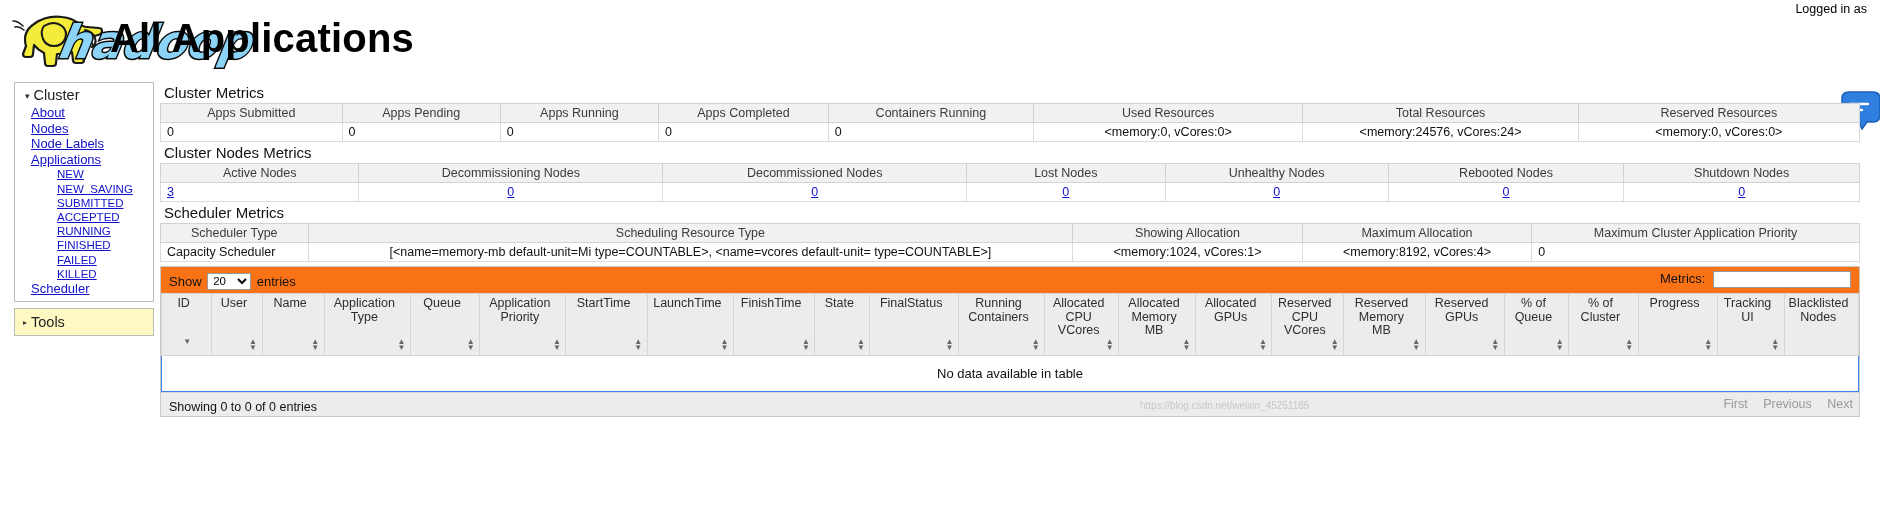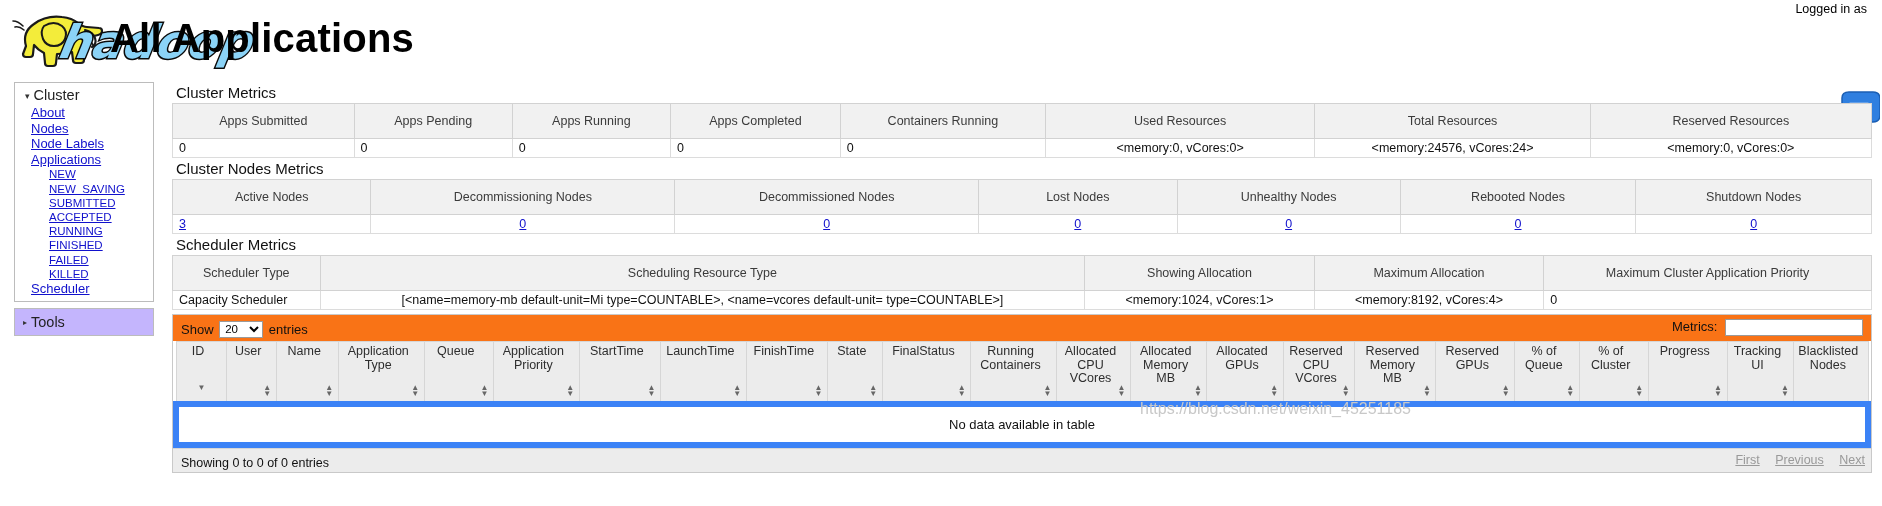--- a/index.html
+++ b/index.html
@@ -51,28 +51,28 @@
   .side-links { padding: 0 0 0 16px; }
   .side-links a {
     display: block;
     font-size: 13px;
     color: #1111cc;
     text-decoration: underline;
     line-height: 15.6px;
     white-space: nowrap;
   }
   .side-sub { padding-left: 18px; }
-  .side-sub a { font-size: 11.5px; line-height: 14.2px; }
-  .tools-box { border: 1px solid #bcbcbc; background:#c4b5fd; padding: 3px 0; }
+  .side-sub a { font-size: 11.5px; line-height: 14.2px; margin-left: 8px; }
+  .tools-box { border: 1px solid #bcbcbc; background:#fef9c3; padding: 3px 0; }
   .tools-box .side-head { font-size: 14.5px; padding-left: 8px; }
   .tools-box .caret { font-size: 8px; }
 
   
   .main {
-    position: absolute; left: 172px; top: 82px;
+    position: absolute; left: 160px; top: 82px;
     width: 1710px;
   }
   .sec-title {
     font-size: 15px; color: #111;
     margin: 2px 0 2px 4px;
     font-weight: normal;
   }
 
   table.metrics {
     border-collapse: collapse;
@@ -81,21 +81,21 @@
     border: 1px solid #c6c6c6;
     background: #fff;
   }
   table.metrics th {
     background: #f1f1f1;
     border: 1px solid #d2d2d2;
     font-size: 12.5px;
     font-weight: normal;
     color: #3b3b3b;
     text-align: center;
-    padding: 10px 6px;
+    padding: 2px 6px;
     height: 14px;
     white-space: nowrap;
     overflow: hidden;
   }
   table.metrics td {
     border: 1px solid #dcdcdc;
     font-size: 12.5px;
     color: #111;
     padding: 2px 6px;
     height: 19px;
@@ -179,52 +179,52 @@
     font-size: 8px;
     line-height: 6px;
     color: #666;
   }
   table.apps th.center-arrow .sort-arrows {
     left: 50%; right: auto;
     margin-left: -4px;
   }
   .arr { display: block; }
   table.apps td.empty {
-    border: 6px solid #3b82f6;
+    border: 1px solid #3b82f6;
     text-align: center;
     font-size: 13px;
     color: #111;
     padding: 10px 0;
     background: #fff;
   }
 
   .apps-footer {
     position: relative;
     height: 24px;
     background: #ececec;
     border-top: 1px solid #d6d6d6;
     padding: 4px 8px;
   }
   .showing-info { font-size: 12.5px; color: #111; }
   .pager {
     position: absolute; right: 6px; top: 4px;
     font-size: 12.5px; color: #999;
     white-space: nowrap;
   }
-  .pager span { margin-left: 12px; text-decoration: underline; }
+  .pager span { margin-left: 12px; }
 
   
   .badge-icon {
     position: absolute; right: 2px; top: 90px;
     width: 44px; height: 40px;
   }
 
   .watermark {
     position: absolute; left: 1140px; top: 400px;
-    font-size: 16px; color: #c8c8c8;
+    font-size: 10px; color: #c8c8c8;
     white-space: nowrap;
   }
 </style>
 </head>
 <body>
 
 <div class="page">
 
   <div class="logo-wrap">
     <svg width="262" height="72" viewBox="0 0 262 72" xmlns="http://www.w3.org/2000/svg">

